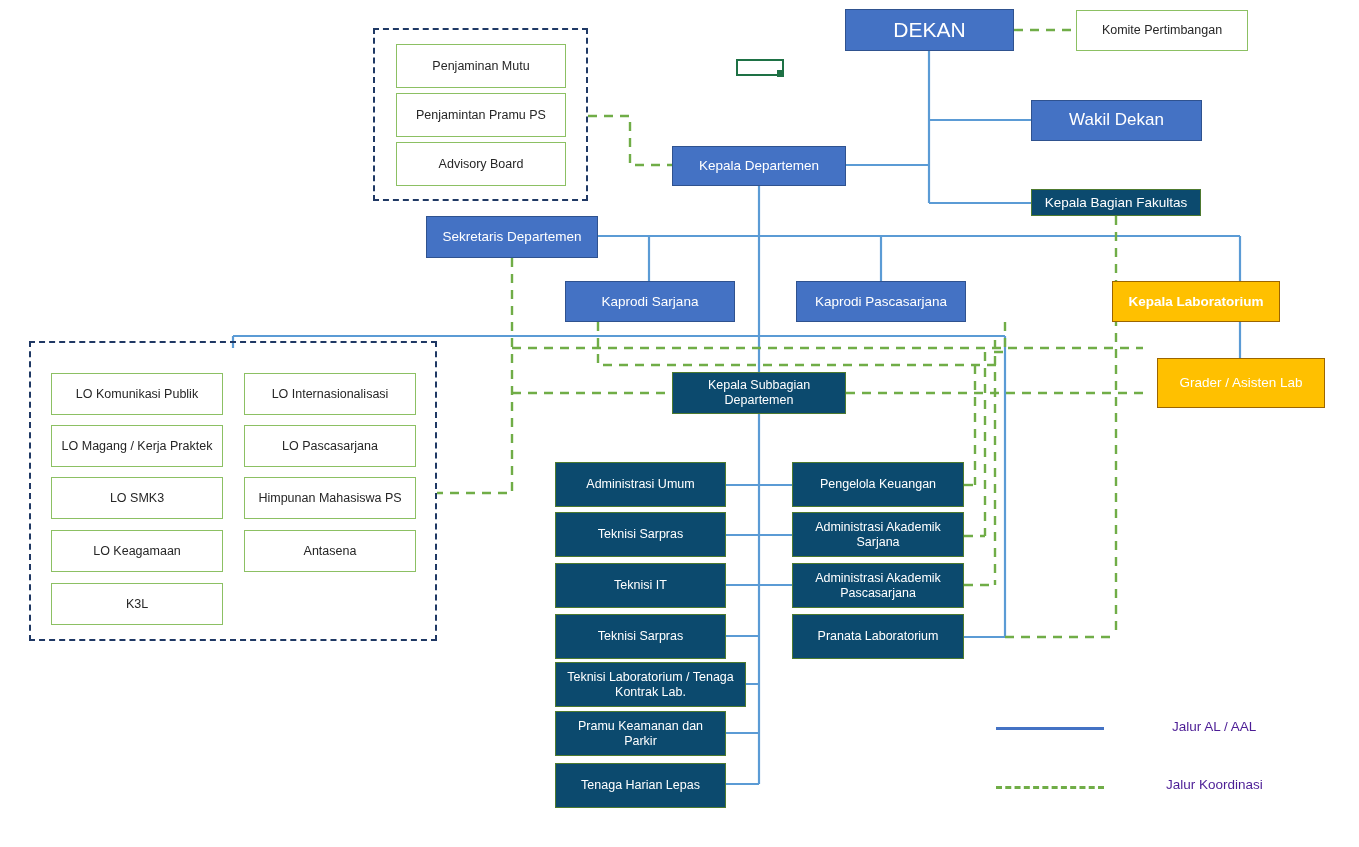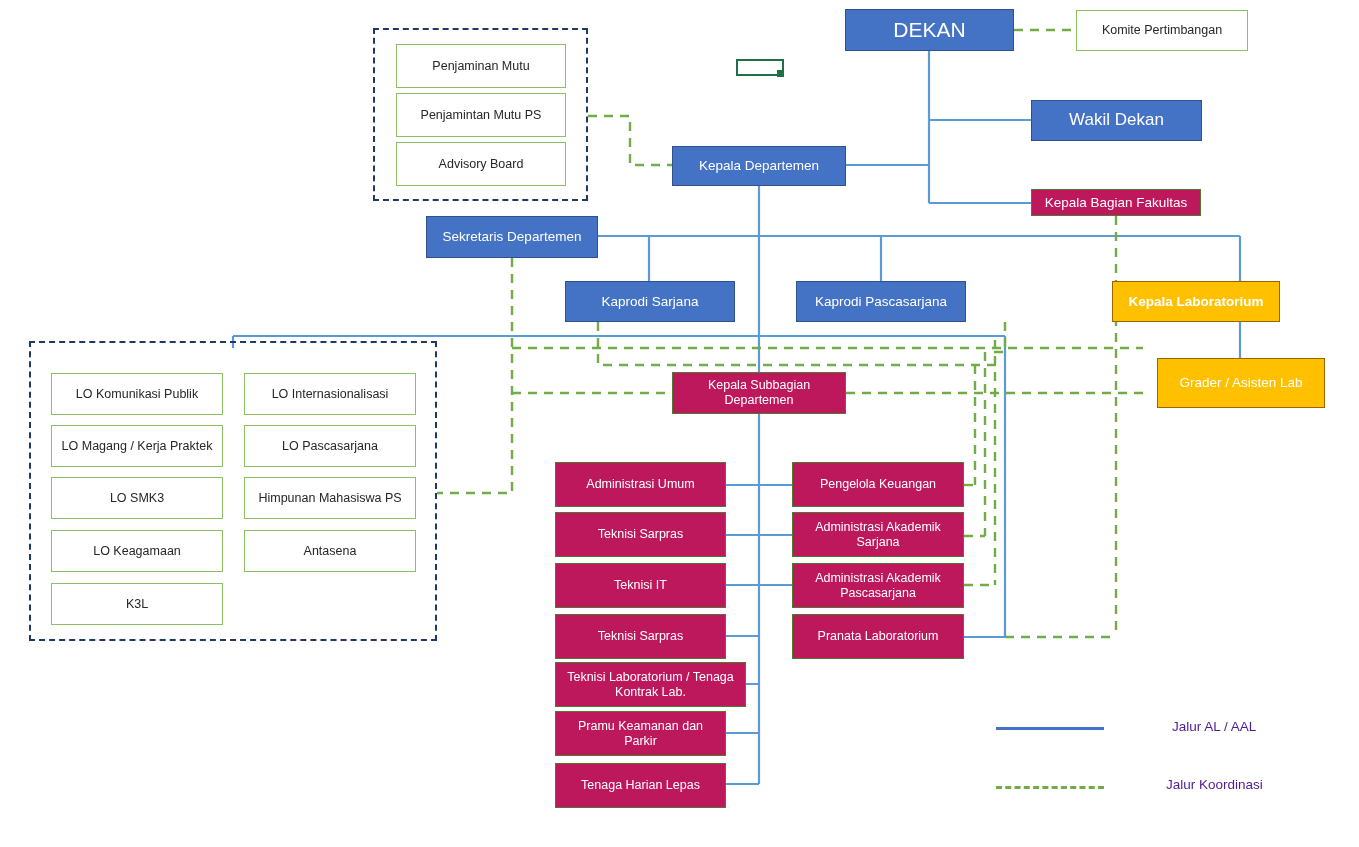--- a/index.html
+++ b/index.html
@@ -53,21 +53,21 @@
     z-index: 5;
   }
   .node span { display: block; width: 100%; }
 
   .n-blue {
     background: #4472C4;
     border: 1px solid #2F528F;
     color: #ffffff;
   }
   .n-green {
-    background: #be185d;
+    background: #0c4a6e;
     border: 1px solid #4E7A30;
     color: #ffffff;
   }
   .n-amber {
     background: #FFC000;
     border: 1px solid #9C6500;
     color: #ffffff;
   }
   .n-white {
     background: #ffffff;
@@ -233,21 +233,21 @@
   </div>
 
   <div class="node n-blue fs-13" style="left:426px; top:216px; width:172px; height:42px;">
     <span>Sekretaris Departemen</span>
   </div>
 
   <div class="node n-white fs-12" style="left:396px; top:44px; width:170px; height:44px;">
     <span>Penjaminan Mutu</span>
   </div>
   <div class="node n-white fs-12" style="left:396px; top:93px; width:170px; height:44px;">
-    <span>Penjamintan Mutu PS</span>
+    <span>Penjamintan Pramu PS</span>
   </div>
   <div class="node n-white fs-12" style="left:396px; top:142px; width:170px; height:44px;">
     <span>Advisory Board</span>
   </div>
 
   <div class="node n-blue fs-13" style="left:565px; top:281px; width:170px; height:41px;">
     <span>Kaprodi Sarjana</span>
   </div>
 
   <div class="node n-blue fs-13" style="left:796px; top:281px; width:170px; height:41px;">

